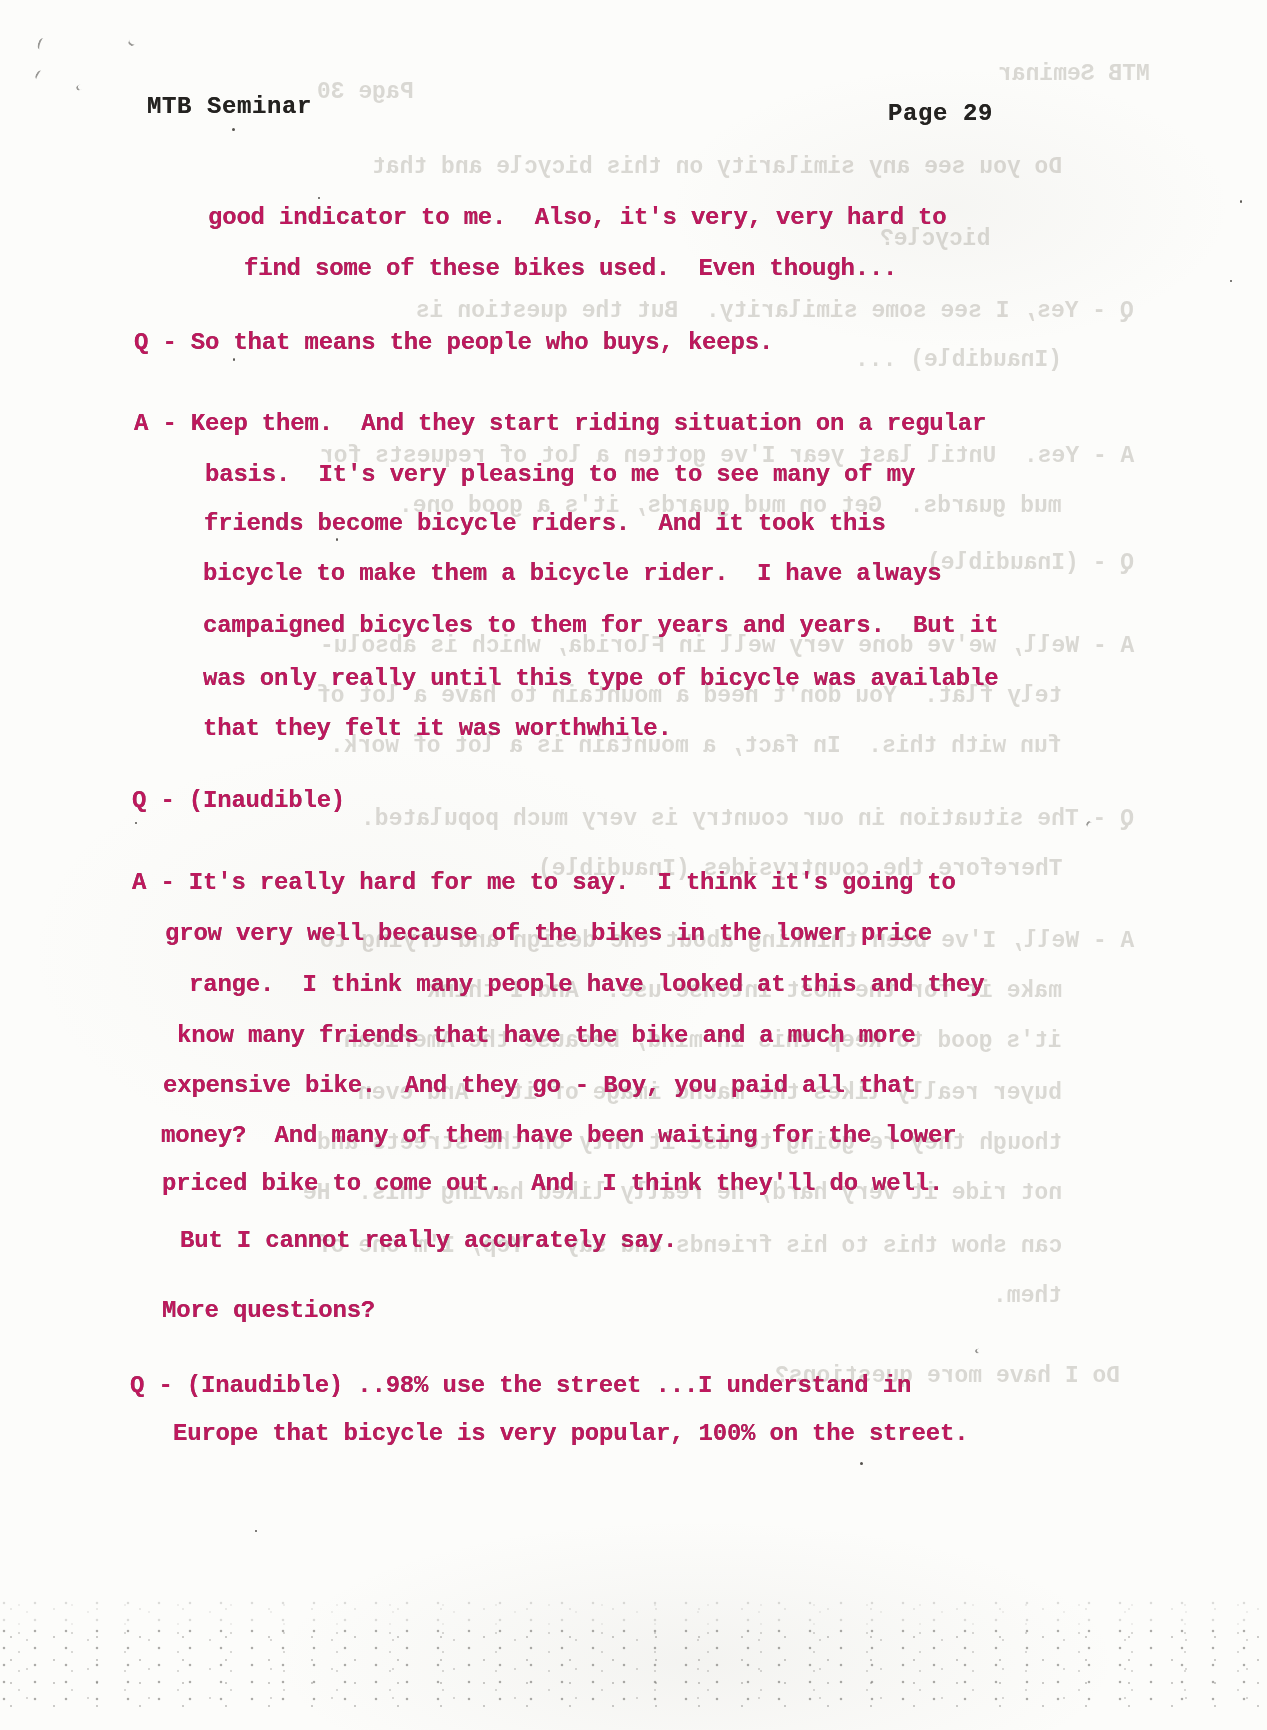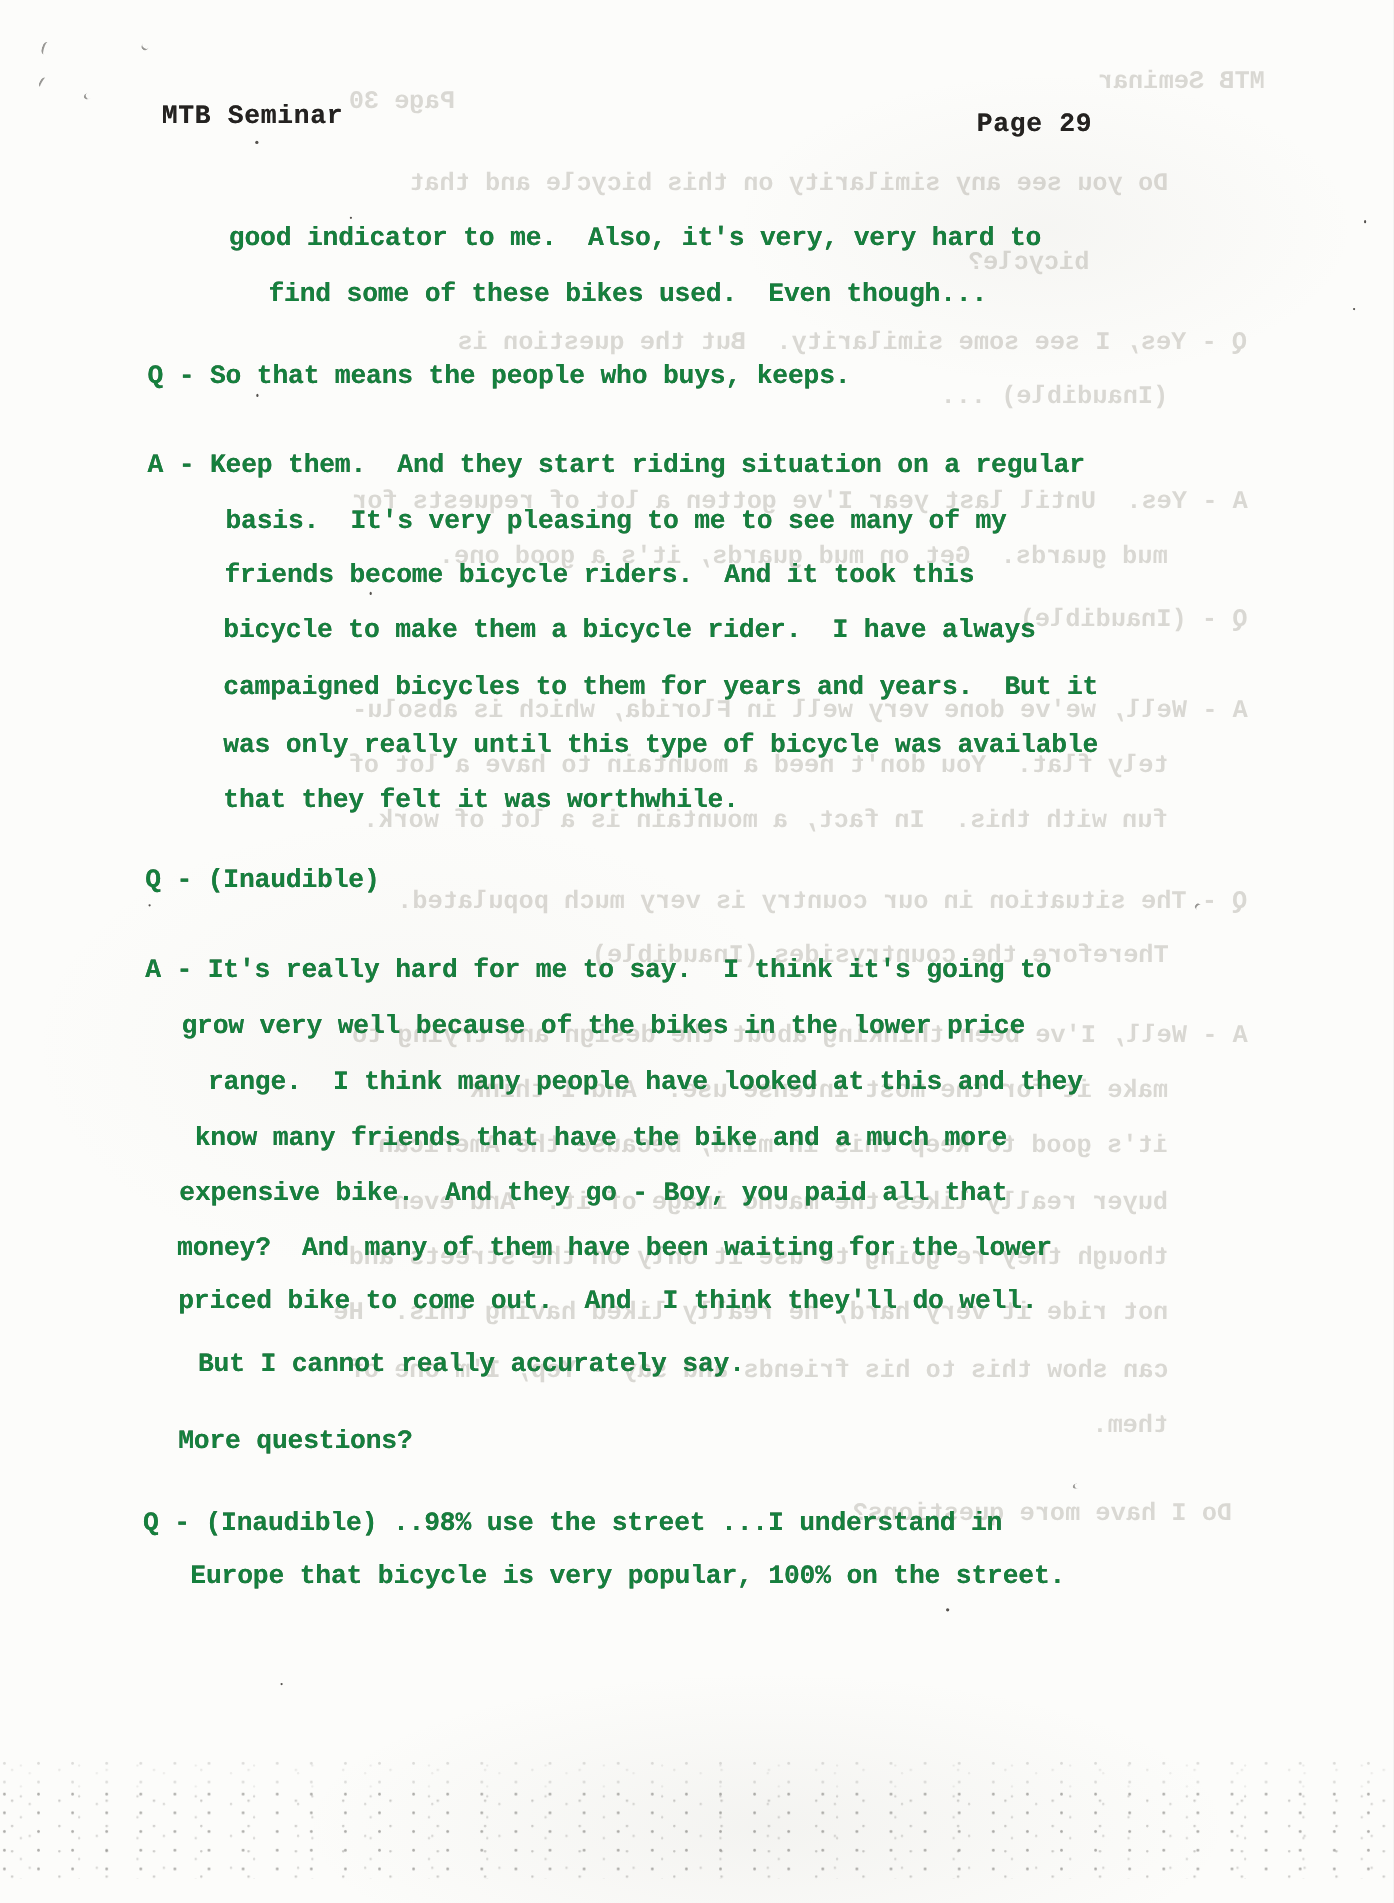--- a/index.html
+++ b/index.html
@@ -27,21 +27,21 @@
       radial-gradient(ellipse 600px 200px at 55% 96%, rgba(170,168,160,0.10), transparent 70%);
     pointer-events: none;
   }
   .tline {
     position: absolute;
     white-space: pre;
     font-size: 24px;
     font-weight: bold;
     line-height: 30px;
     letter-spacing: -0.2px;
-    color: #15803d;
+    color: #be185d;
     text-shadow: 0 0 0.6px rgba(20,18,16,0.65);
   }
   .hline {
     position: absolute;
     white-space: pre;
     font-size: 24px;
     font-weight: bold;
     letter-spacing: 0.6px;
     color: #242220;
     text-shadow: 0 0 0.6px rgba(20,18,16,0.65);

